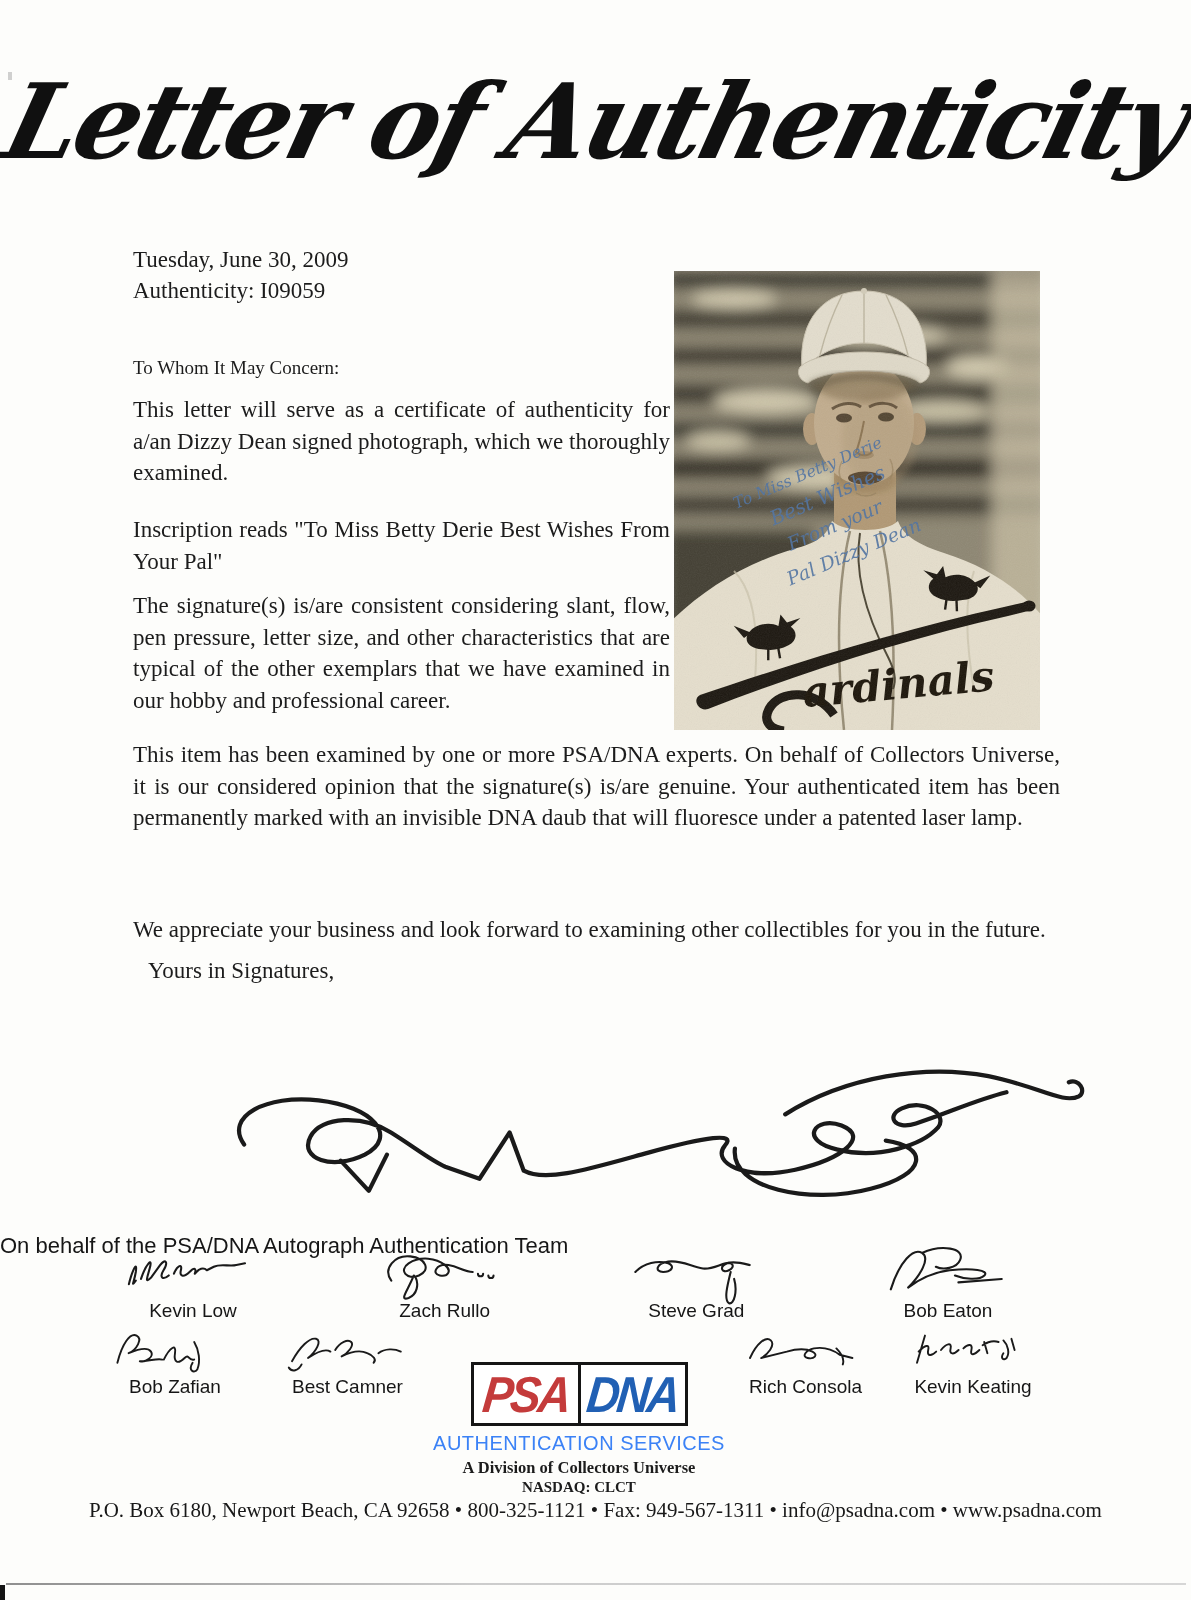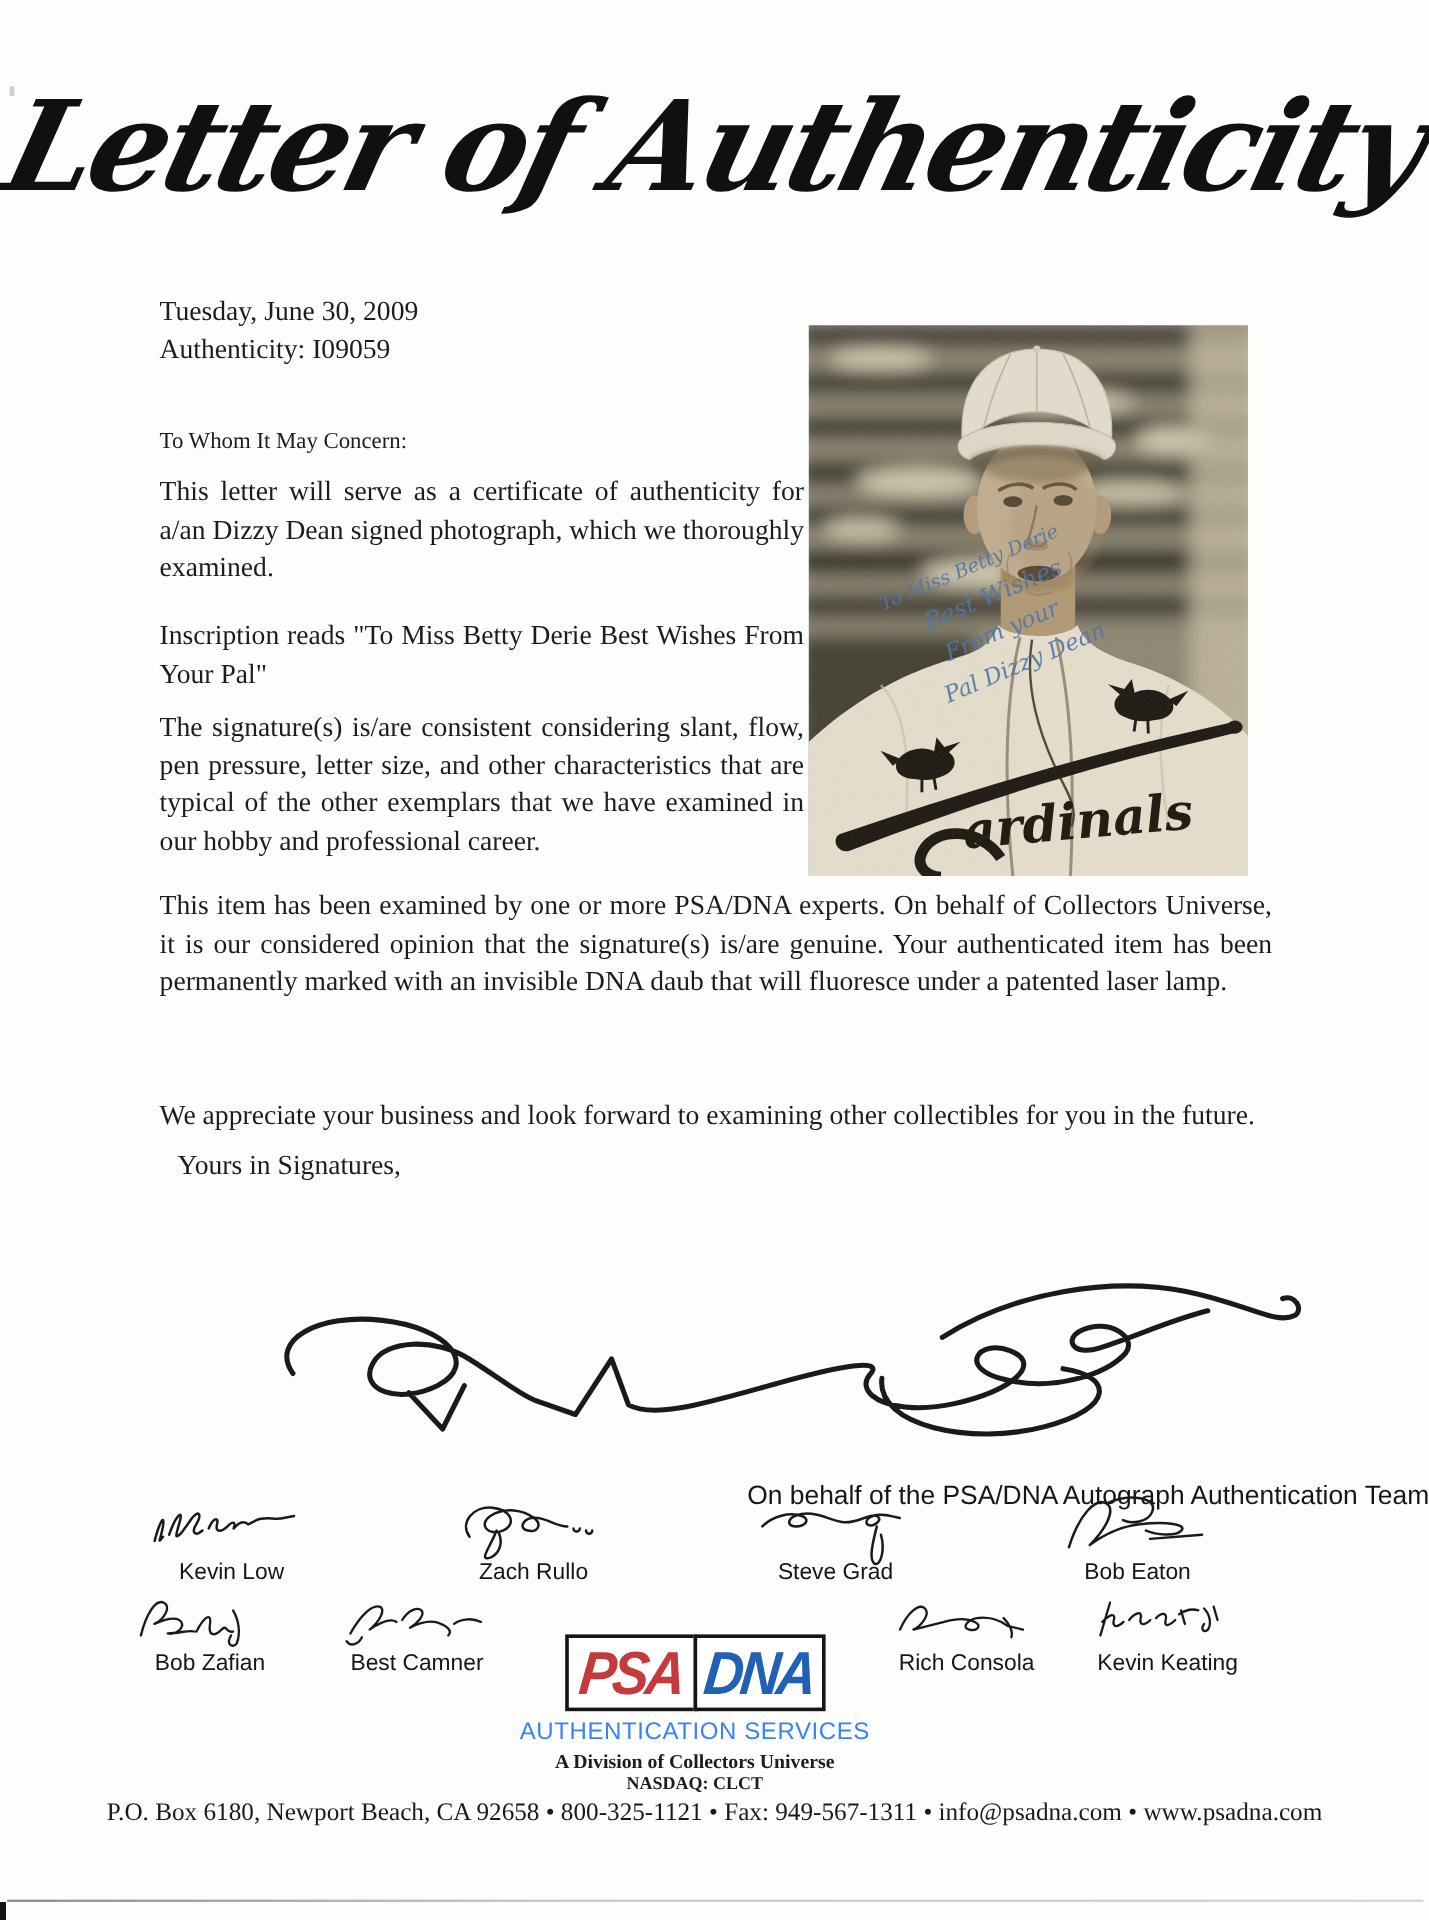--- a/index.html
+++ b/index.html
@@ -10,21 +10,21 @@
     font-family:"DejaVu Serif",serif;font-style:italic;font-weight:bold;
     font-size:104px;letter-spacing:-4px;transform:skewX(-14deg);color:#101010;white-space:nowrap;}
   .meta{left:133px;top:244px;font-size:23px;line-height:31px;}
   .salutation{left:133px;top:357px;font-size:19px;}
   .para{font-size:23px;line-height:31.5px;text-align:justify;}
   .colpara{left:133px;width:537px;}
   .widepara{left:133px;width:927px;}
   .closing{left:148px;top:958px;font-size:23px;}
   .photo-wrap{left:674px;top:271px;width:366px;height:459px;}
   .bigsig{left:222px;top:1046px;width:875px;height:175px;overflow:visible;}
-  .team-heading{left:0;right:0;top:1233px;text-align:right;
+  .team-heading{left:0;right:0;top:1233px;text-align:left;
     font-family:"Liberation Sans",sans-serif;font-size:22px;color:#161616;}
   .sig-row{display:flex;justify-content:space-between;align-items:flex-start;gap:12px;}
   .row1{left:118px;top:1246px;width:905px;}
   .row2{left:100px;top:1326px;width:948px;}
   .sig-col{display:flex;flex-direction:column;align-items:center;}
   .sig-col svg{overflow:visible;}
   .sig-name{font-family:"Liberation Sans",sans-serif;font-size:19px;color:#161616;margin-top:2px;white-space:nowrap;}
   .logo-cell{display:flex;flex-direction:column;align-items:center;margin-top:36px;width:268px;}
   .logo-boxes{display:flex;}
   .logo-box{width:104px;height:58px;border:3px solid #151515;background:#ffffff;

